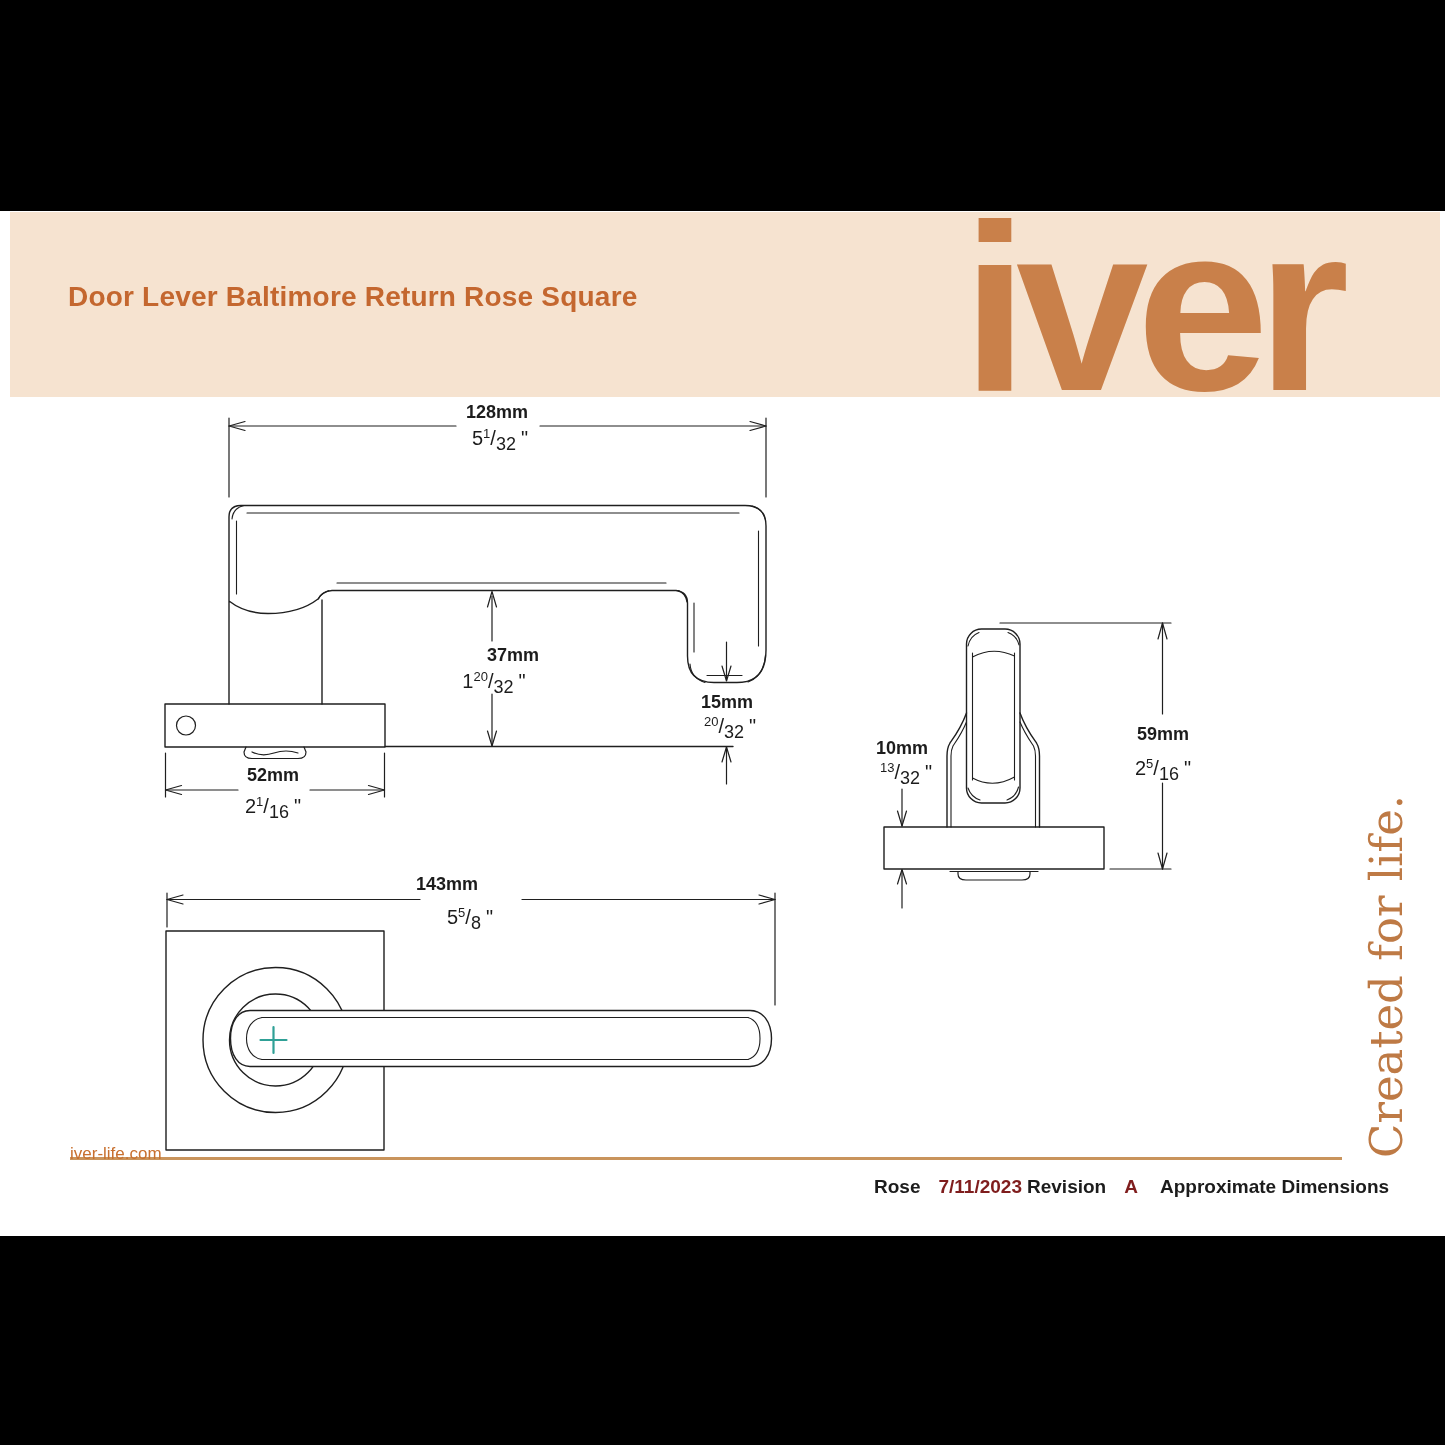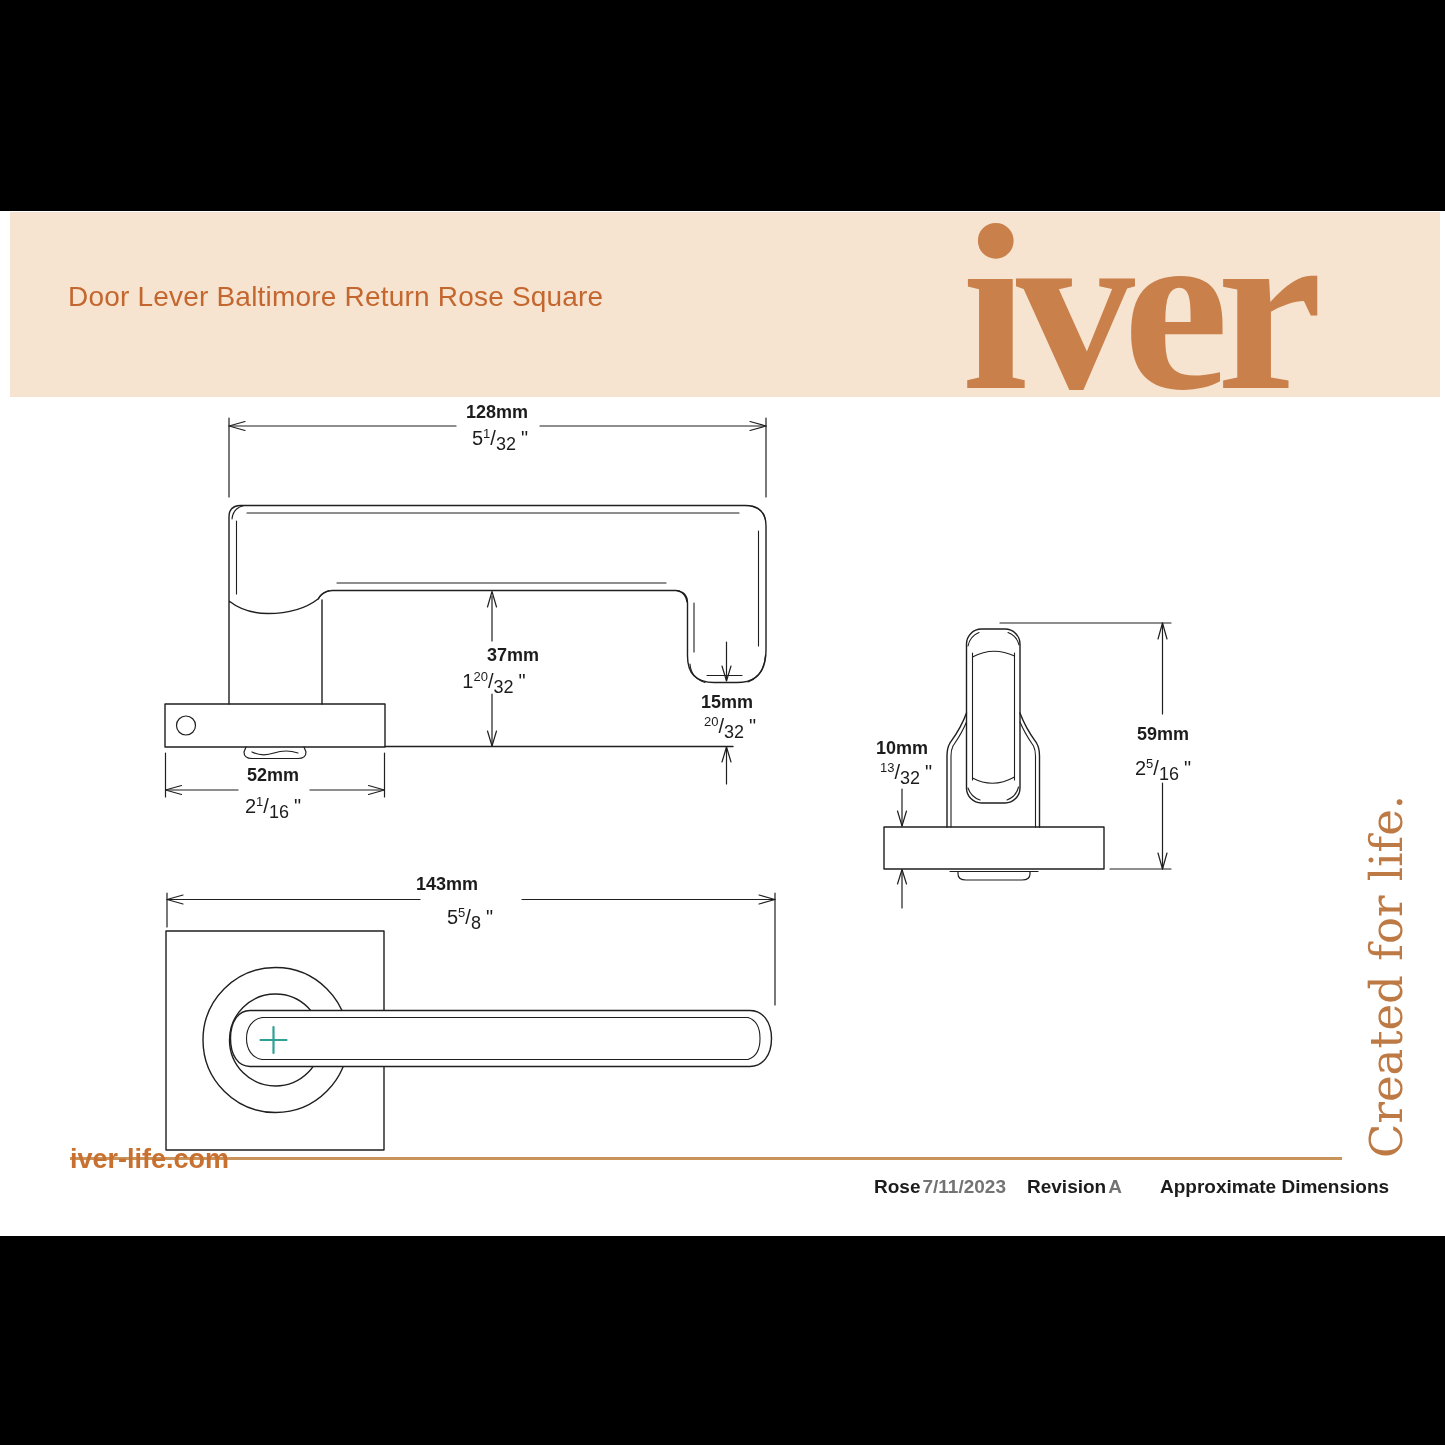--- a/index.html
+++ b/index.html
@@ -3,35 +3,35 @@
 <meta charset="utf-8">
 <style>
   html,body{margin:0;padding:0;background:#ffffff;}
   body{width:1445px;height:1445px;position:relative;overflow:hidden;
        font-family:"Liberation Sans", sans-serif;color:#1c1c1c;}
   .abs{position:absolute;}
   .bar{left:0;width:1445px;background:#000;}
   .top-bar{top:0;height:211px;}
   .bottom-bar{top:1236px;height:209px;}
   .band{left:10px;top:212px;width:1430px;height:185px;background:#F6E3D0;}
-  .page-title{left:68px;top:281px;font-size:28px;font-weight:400;color:#C4672F;letter-spacing:.2px;white-space:nowrap;}
+  .page-title{left:68px;top:281px;font-size:28px;font-weight:700;color:#C4672F;letter-spacing:.2px;white-space:nowrap;}
   .brand-logo{left:962px;top:189px;font-size:238px;line-height:238px;font-weight:700;
-              letter-spacing:-12px;color:#C9804A;font-family:Liberation Serif, serif;}
+              letter-spacing:-12px;color:#C9804A;font-family:Liberation Sans, sans-serif;}
   .tagline{left:1360px;top:1158px;transform:rotate(-90deg);transform-origin:0 0;
            font-family:"DejaVu Serif", serif;font-size:45px;color:#BE7A45;white-space:nowrap;}
   svg.drawing{left:0;top:0;}
   .dim-mm{font-size:18px;white-space:nowrap;transform:translateX(-50%);font-weight:bold;}
   .dim-in{font-size:20px;white-space:nowrap;transform:translateX(-50%);}
   .dim-in sup{font-size:13px;vertical-align:7px;}
   .dim-in sub{font-size:18px;vertical-align:-5px;}
   .dim-in .imark{margin-left:5px;}
   .divider{left:70px;top:1157px;width:1272px;height:2.5px;background:#C9945C;}
-  .website{left:70px;top:1144px;font-size:27px;font-weight:700;color:#C8702F;}
+  .website{left:70px;top:1144px;font-size:17px;font-weight:400;color:#C8702F;}
   .foot{top:1176px;font-size:19px;font-weight:700;white-space:nowrap;}
-  .foot .orange{color:#737373;margin-left:2px;}
+  .foot .orange{color:#7f1d1d;margin-left:18px;}
   .f-date{left:874px;} .f-rev{left:1027px;text-align:center;} .f-note{left:1160px;}
 </style>
 </head>
 <body>
 
 <div class="abs bar top-bar"></div>
 <div class="abs band"></div>
 <div class="abs page-title">Door Lever Baltimore Return Rose Square</div>
 <div class="abs brand-logo">iver</div>
 

